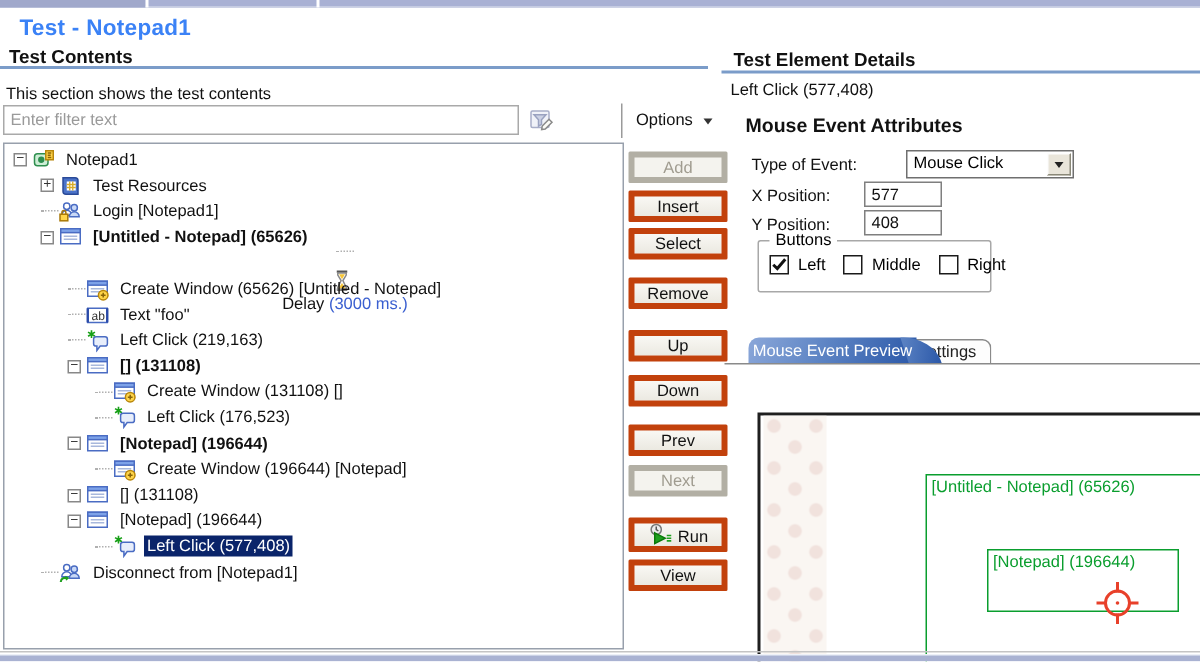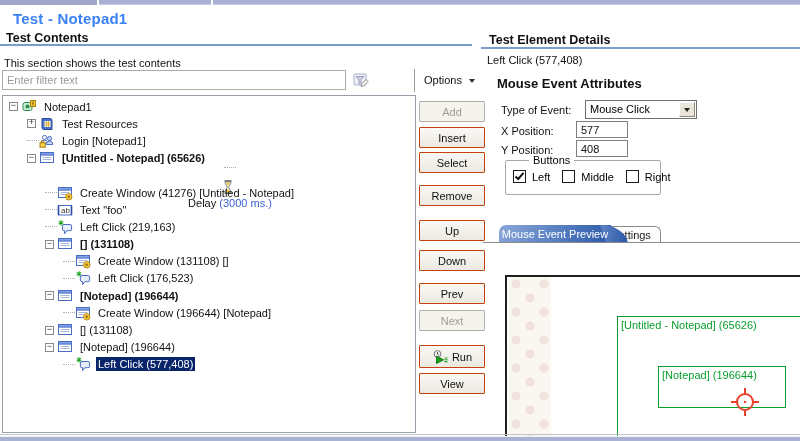--- a/index.html
+++ b/index.html
@@ -31,35 +31,35 @@
   .trow.b .tlabel { font-weight:bold; }
   .exp { width:9px; height:9px; border:1px solid #888; background:#fff; color:#333; font-size:9px; line-height:7px; text-align:center; flex:0 0 9px; margin-right:3px; font-family:"Liberation Mono",monospace; }
   .conn { width:12px; flex:0 0 12px; border-top:1px dotted #b0b0b0; margin-right:0px; }
   .ticon { width:17px; height:16px; flex:0 0 17px; margin-right:4px; display:inline-flex; align-items:center; }
   .tlabel { padding:1px 2px; }
   .trow.sel .tlabel { background:#0a246a; color:#fff; }
   .suffix { color:var(--delay-blue); }
 
   
   .abtn { position:absolute; left:419px; width:66px; height:21px; font-size:11px; color:#111;
-          background:linear-gradient(#f9f8f4,#ebe9e1); border:1px solid #c2410c; border-radius:1px;
-          display:flex; align-items:center; justify-content:center; gap:4px; cursor:pointer; font-family:"Liberation Sans",sans-serif; }
+          background:linear-gradient(#f9f8f4,#ebe9e1); border:4px solid #c2410c; border-radius:1px;
+          display:flex; align-items:flex-end; justify-content:center; gap:4px; cursor:pointer; font-family:"Liberation Sans",sans-serif; }
   .abtn.disabled { color:#a09c90; border-color:#b2afa4; background:#f4f3ee; cursor:default; }
 
   
   .lbl { position:absolute; font-size:11px; color:#111; }
   .tinput { position:absolute; border:1px solid #7f7f7f; font-size:11px; padding:1px 4px; color:#111; font-family:"Liberation Sans",sans-serif; }
-  .combo { position:absolute; left:585px; top:100px; width:112px; height:19px; border:1px solid #6f6f6f; background:#fff; font-size:11px; }
+  .combo { position:absolute; left:604px; top:100px; width:112px; height:19px; border:1px solid #6f6f6f; background:#fff; font-size:11px; }
   .combo .val { position:absolute; left:4px; top:2px; }
   .combo .dbtn { position:absolute; right:1px; top:1px; bottom:1px; width:16px; background:#e9e5da;
                  border:1px solid; border-color:#fdfdfd #8a8878 #8a8878 #fdfdfd; display:flex; align-items:center; justify-content:center; cursor:pointer; }
   .combo .dtri { width:0; height:0; border-left:3.5px solid transparent; border-right:3.5px solid transparent; border-top:4px solid #222; }
 
   .group { position:absolute; left:505px; top:160px; width:156px; height:35px; border:1px solid #a8a8a8; border-radius:2px; }
-  .group .legend { position:absolute; left:23px; top:-7px; background:#fff; padding:0 4px; font-size:11px; }
+  .group .legend { position:absolute; left:7px; top:-7px; background:#fff; padding:0 4px; font-size:11px; }
   .cbrow { position:absolute; left:7px; top:9px; display:flex; align-items:center; gap:6px; font-size:11px; }
   .cb { width:13px; height:13px; border:1px solid #1a1a1a; background:#fff; display:inline-flex; align-items:center; justify-content:center; cursor:pointer; }
   .cblabel { margin-right:6px; }
 
   
   .ptab { position:absolute; top:225px; height:17px; font-size:11px; display:flex; align-items:center; justify-content:center; cursor:pointer; }
   .ptab.active { left:499px; width:112px; color:#fff; background:linear-gradient(115deg,#8ba7d9 0%, #5d84c4 45%, #2b58a8 100%);
                  border-radius:7px 0 0 0; z-index:3; }
   .ptab.active .swoosh { position:absolute; right:-14px; bottom:0; width:22px; height:17px; background:linear-gradient(115deg,#5d84c4,#2b58a8);
                  border-radius:0 90% 0 0; z-index:-1; transform:skewX(18deg); }
@@ -179,21 +179,21 @@
         <span class="ticon">
           <svg width="16" height="16" viewBox="0 0 16 16">
             <rect x="1.5" y="2.5" width="13" height="10" fill="#fff" stroke="#4a6cc3"></rect>
             <rect x="1.5" y="2.5" width="13" height="2.6" fill="#7da2e8" stroke="#4a6cc3"></rect>
             <line x1="3.5" y1="7.5" x2="12.5" y2="7.5" stroke="#a8b8dc"></line>
             <line x1="3.5" y1="9.5" x2="12.5" y2="9.5" stroke="#a8b8dc"></line>
             <circle cx="11.8" cy="11.8" r="3.2" fill="#ffd54a" stroke="#b8860b"></circle>
             <path d="M11.8 10.2 v3.2 M10.2 11.8 h3.2" stroke="#8a6508" stroke-width="1"></path>
           </svg>
         </span>
-        <span class="tlabel">Create Window (41276) [Untitled - Notepad]</span>
+        <span class="tlabel">Create Window (65626) [Untitled - Notepad]</span>
       </div>
       <div class="trow" style="padding-left: 42px;">
         <span class="conn"></span>
         <span class="ticon">
           <svg width="16" height="16" viewBox="0 0 16 16">
             <rect x="1.5" y="3.5" width="13" height="9.5" fill="#fff" stroke="#4a6cc3"></rect>
             <path d="M1.5 3.5 v9.5 M14.5 3.5 v9.5" stroke="#2a4aa8" stroke-width="1.6"></path>
             <text x="4" y="11" font-size="8" fill="#333" font-family="Liberation Sans,sans-serif">ab</text>
           </svg>
         </span>
@@ -297,20 +297,34 @@
       </div>
       <div class="trow sel" style="padding-left: 60px;">
         <span class="conn"></span>
         <span class="ticon">
           <svg width="16" height="16" viewBox="0 0 16 16">
             <path d="M4 1.2 V6.4 M1.7 2.4 L6.3 5.2 M6.3 2.4 L1.7 5.2" stroke="#18a018" stroke-width="1.1"></path>
             <path d="M7 5.5 h6 a1.6 1.6 0 0 1 1.6 1.6 v3 a1.6 1.6 0 0 1 -1.6 1.6 h-3.2 l-2.2 3 v-3 H7 a1.6 1.6 0 0 1 -1.6 -1.6 v-3 A1.6 1.6 0 0 1 7 5.5 Z" fill="#e8eefb" stroke="#4a6cc3"></path>
           </svg>
         </span>
         <span class="tlabel">Left Click (577,408)</span>
+      </div>
+      <div class="trow" style="padding-left: 24px;">
+        <span class="conn"></span>
+        <span class="ticon">
+          <svg width="16" height="16" viewBox="0 0 16 16">
+            <circle cx="5.5" cy="4.5" r="2.1" fill="#fff" stroke="#4a6cc3"></circle>
+            <path d="M2.2 10.5 a3.3 3.3 0 0 1 6.6 0 Z" fill="#fff" stroke="#4a6cc3"></path>
+            <circle cx="10.5" cy="5.5" r="2.1" fill="#c8d8f6" stroke="#4a6cc3"></circle>
+            <path d="M7.2 11.5 a3.3 3.3 0 0 1 6.6 0 Z" fill="#c8d8f6" stroke="#4a6cc3"></path>
+            <path d="M1.5 14 c.2 -2.6 2.3 -3.2 4.6 -2.4" fill="none" stroke="#1fa01f" stroke-width="1.4"></path>
+            <path d="M4.6 9.8 l2.6 1.5 -2.2 1.9 Z" fill="#1fa01f"></path>
+          </svg>
+        </span>
+        <span class="tlabel">Disconnect from [Notepad1]</span>
       </div>
     </div>
 
   <div id="btncol">
       <div class="abtn disabled" style="top: 101px;">
         <span>Add</span>
       </div>
       <div class="abtn" style="top: 127px;">
         <span>Insert</span>
       </div>

